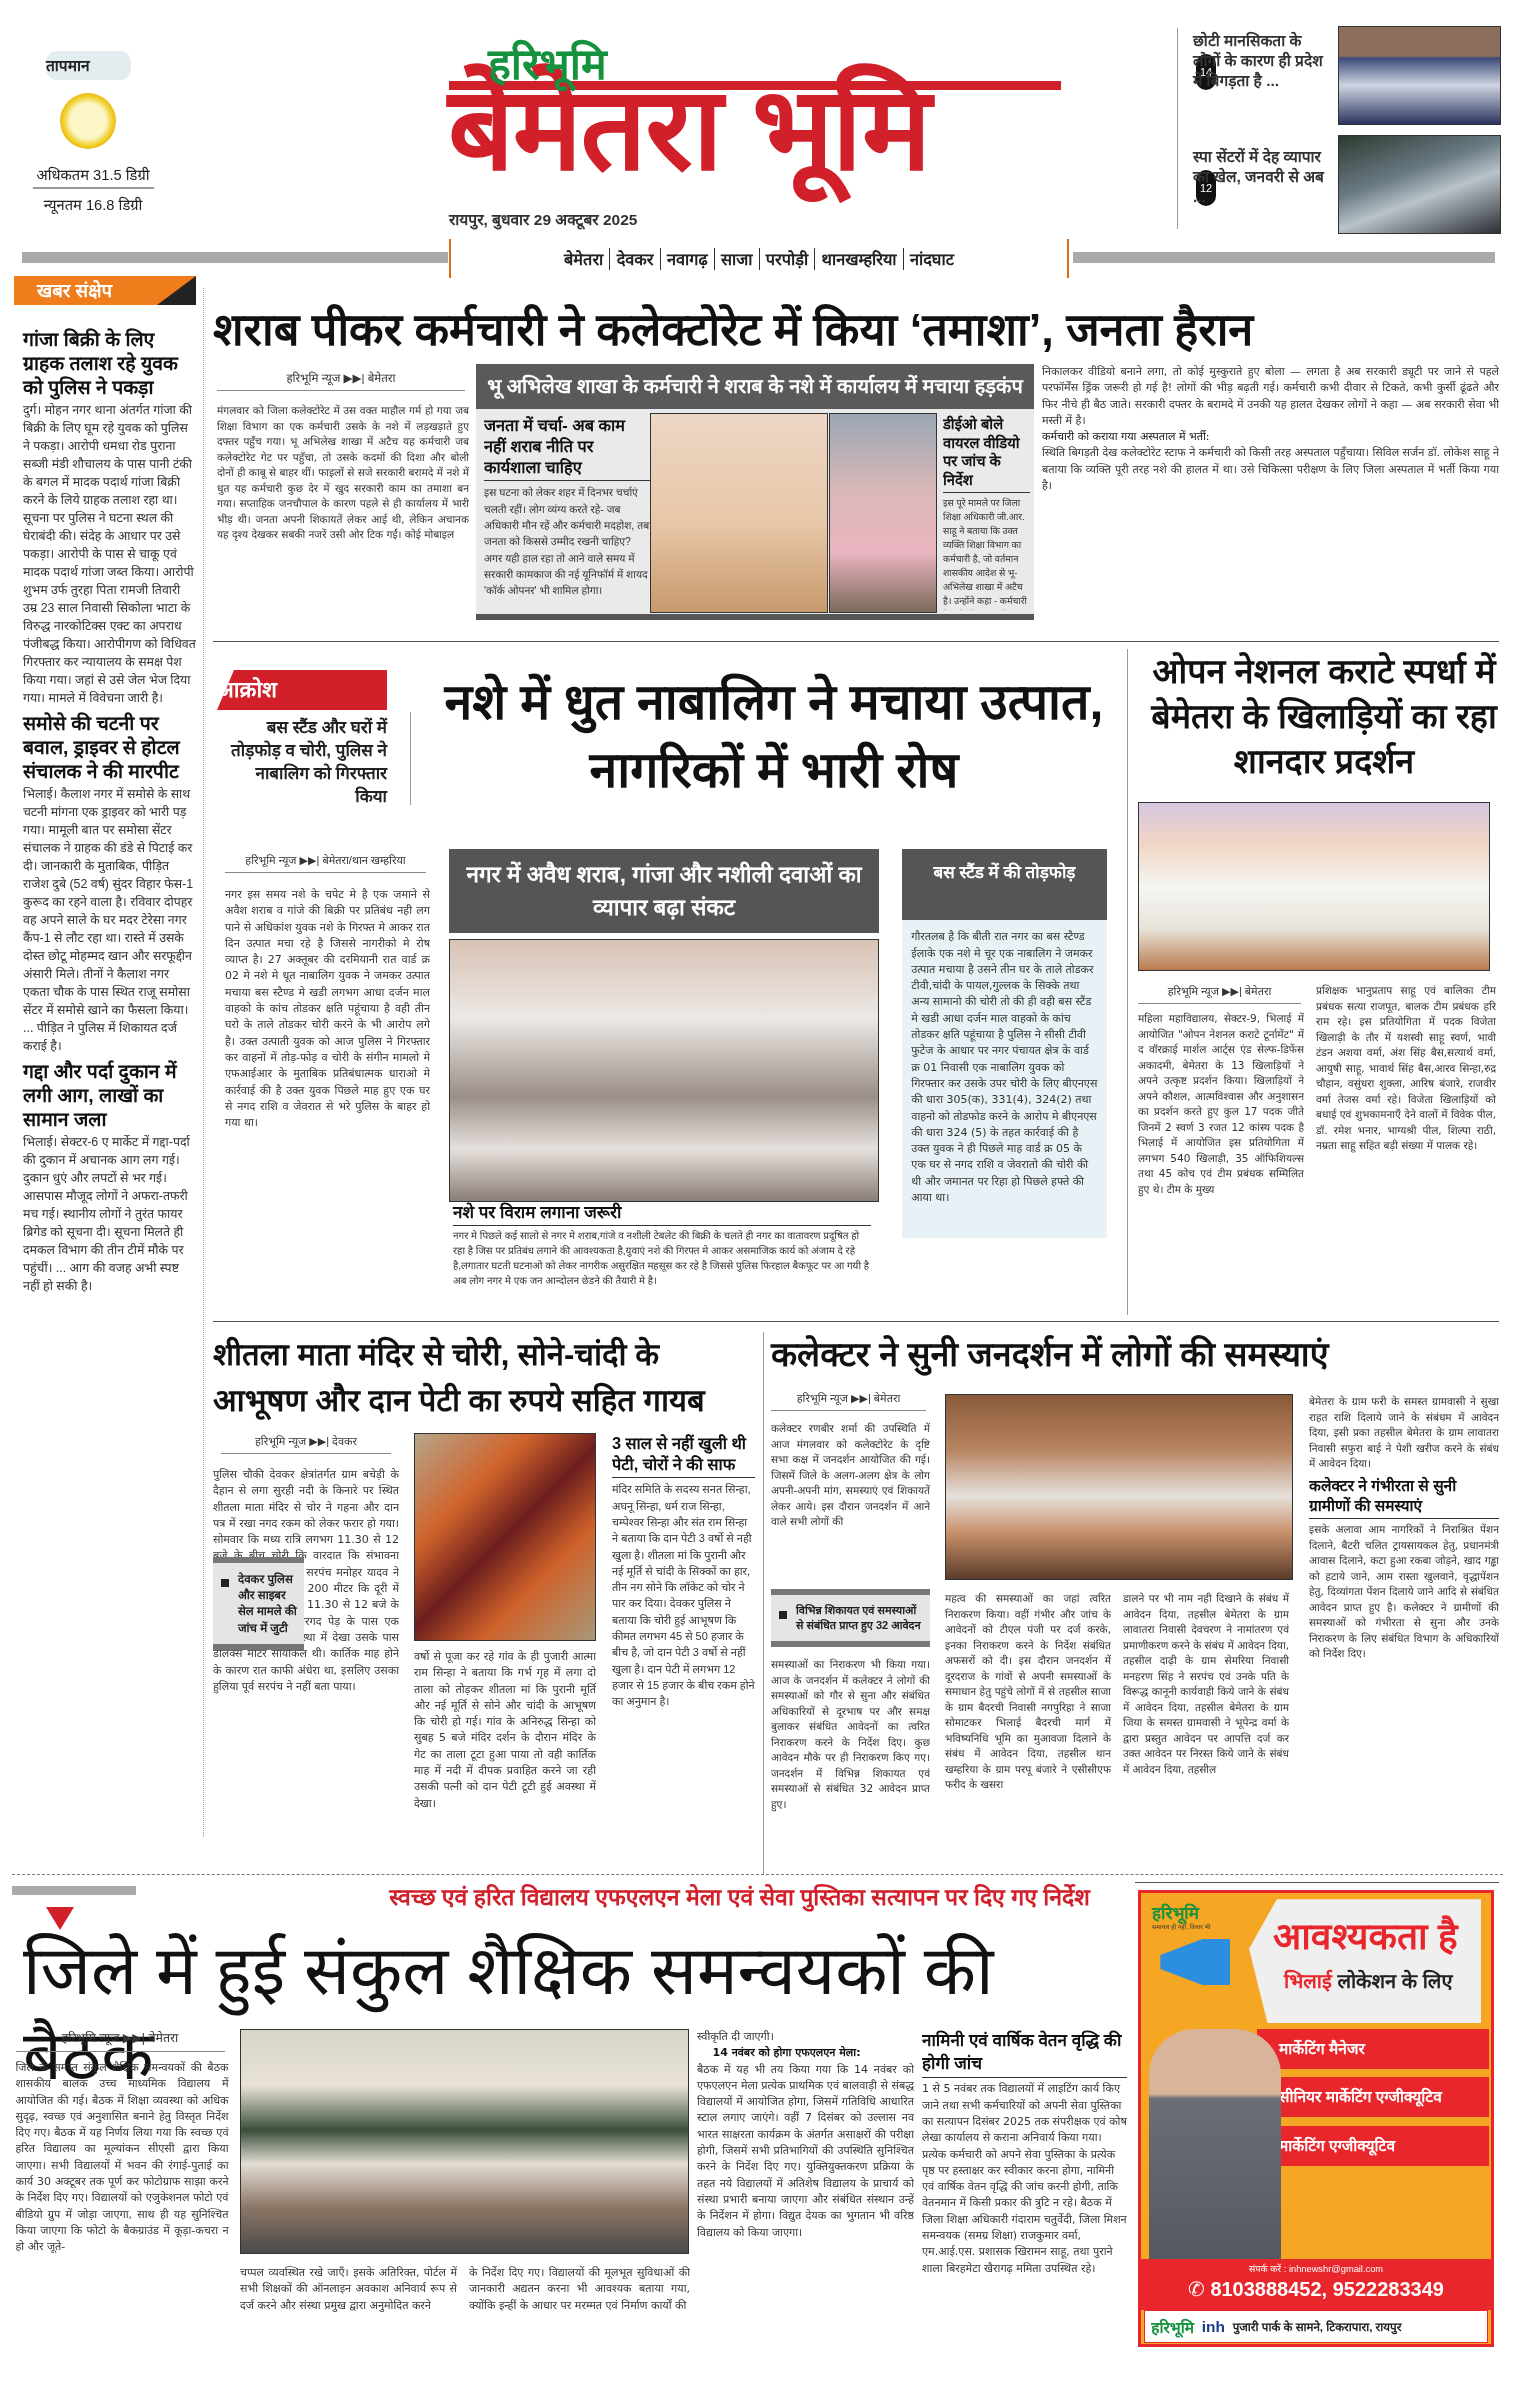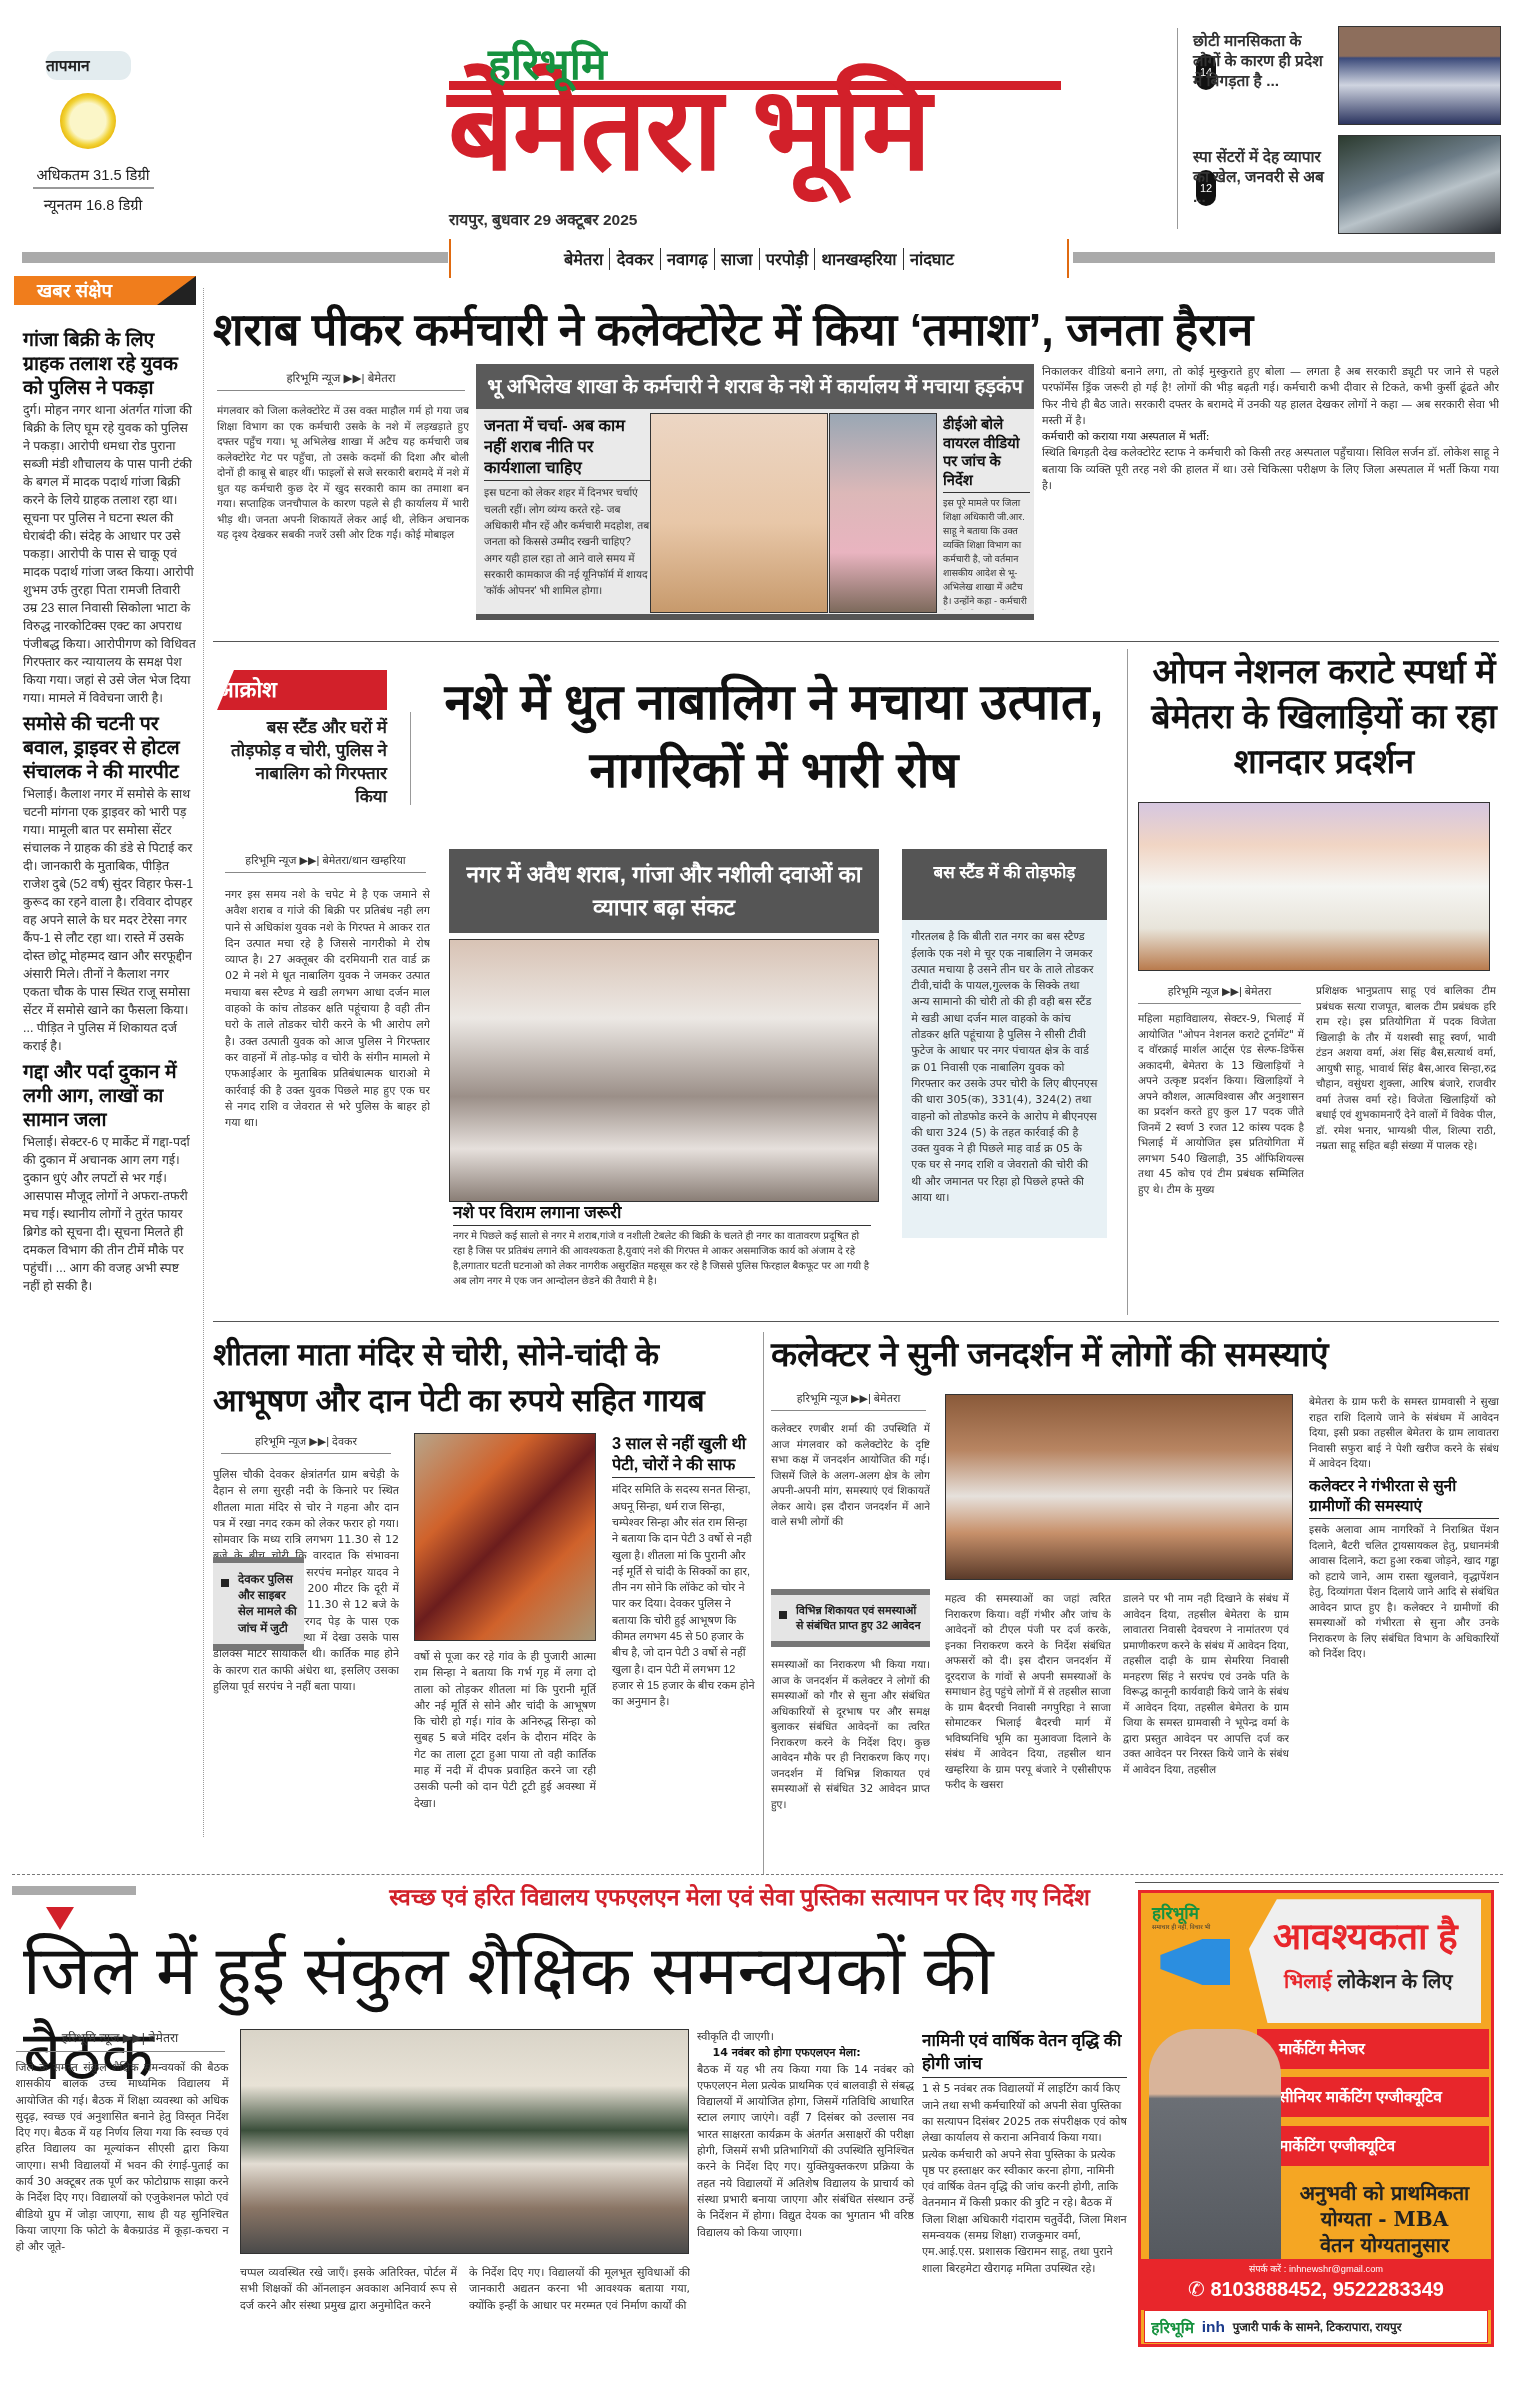--- a/index.html
+++ b/index.html
@@ -209,25 +209,20 @@
   <div class="abs" style="left:11px;top:7.7px;font-size:17px;font-weight:bold;color:#16923f">हरिभूमि</div>
   <div class="abs" style="left:11px;top:29px;font-size:6.2px;color:#333">समाचार ही नहीं, विचार भी</div>
   <div class="abs megaphone"></div>
   <div class="abs ad-bubble"></div>
   <div class="abs ad-title">आवश्यकता है</div>
   <div class="abs ad-loc"><b>भिलाई</b> <span>लोकेशन के लिए</span></div>
   <div class="ad-role" style="top:136px">मार्केटिंग मैनेजर</div>
   <div class="ad-role" style="top:184px">सीनियर मार्केटिंग एग्जीक्यूटिव</div>
   <div class="ad-role" style="top:233px">मार्केटिंग एग्जीक्यूटिव</div>
   <div class="abs person"></div>
-  <div class="abs ad-req">
-    <div>अनुभवी को प्राथमिकता</div>
-    <div>योग्यता - MBA</div>
-    <div>वेतन योग्यतानुसार</div>
-  </div>
   <div class="abs ad-contact">
     <div style="font-size:9.3px;padding-top:3.1px">संपर्क करें : inhnewshr@gmail.com</div>
     <div style="font-size:20px;font-weight:bold;line-height:28px"><span>✆ </span><span>8103888452, 9522283349</span></div>
   </div>
   <div class="abs ad-footer">
     <span style="color:#16923f;font-size:15.5px">हरिभूमि</span>
     <span style="color:#1a3a8c;font-size:15.5px">inh</span>
     <span style="font-size:11.6px">पुजारी पार्क के सामने, टिकरापारा, रायपुर</span>
   </div>
 </div>

